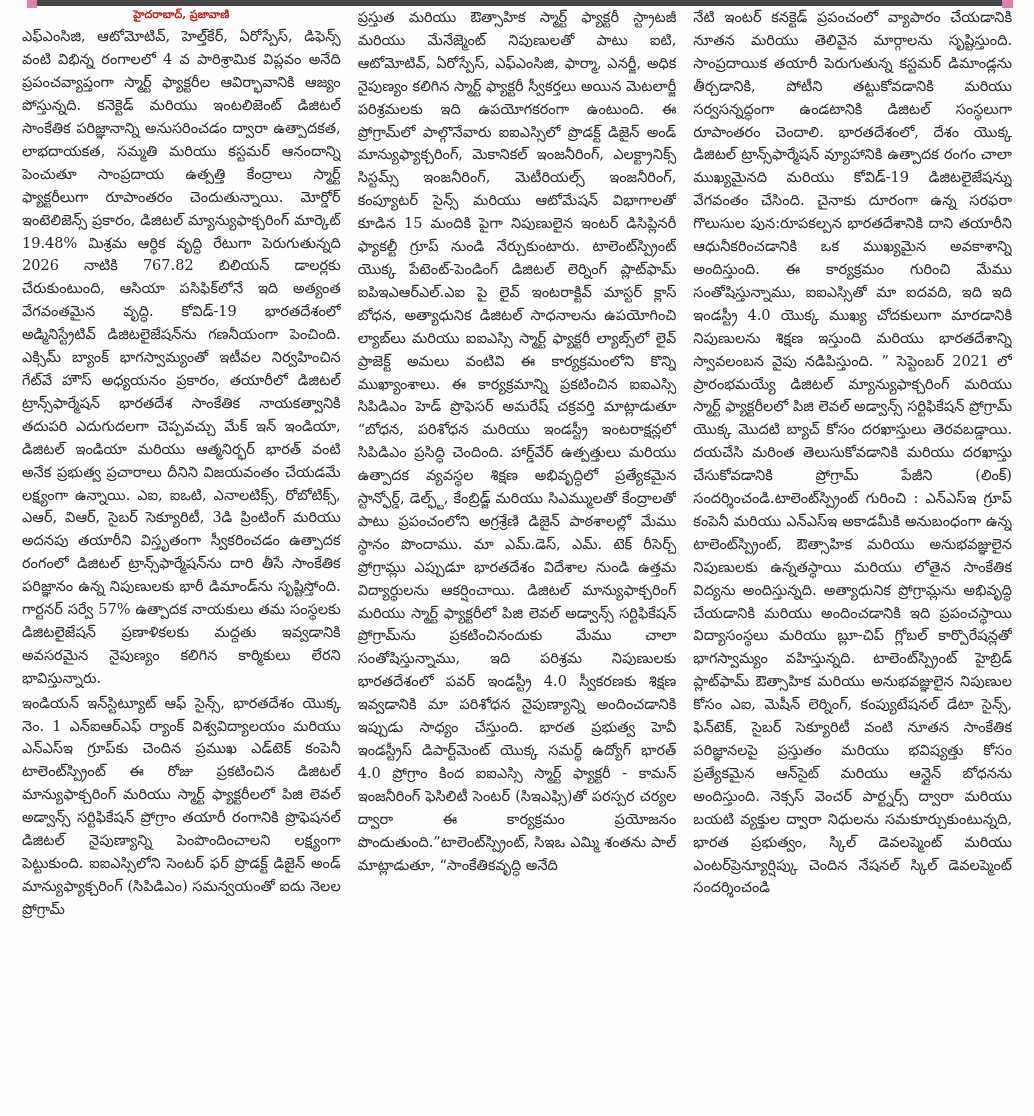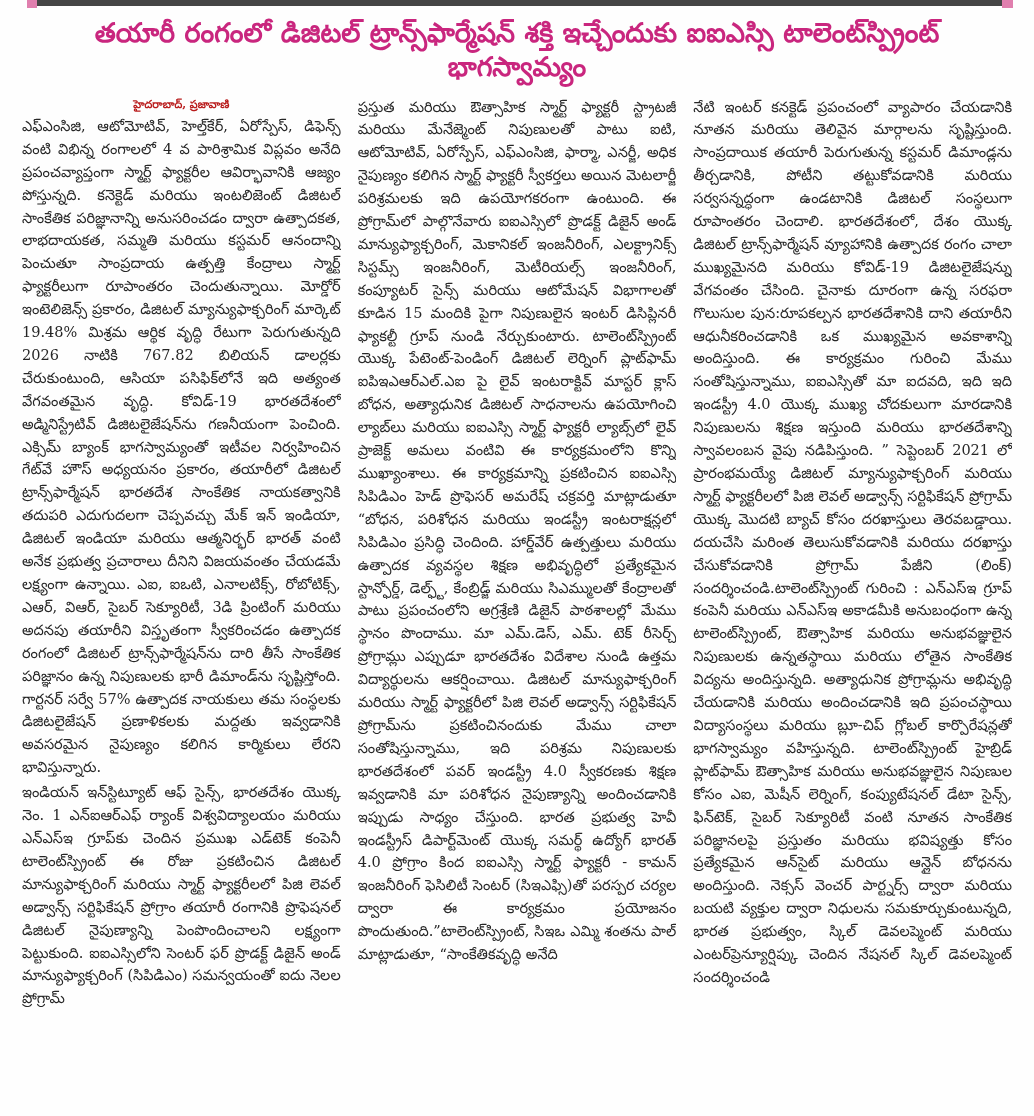--- a/index.html
+++ b/index.html
@@ -67,21 +67,20 @@
 </style>
 </head>
 <body>
 
 <div class="paper">
 
   <div class="artifact-bar"></div>
   <div class="crop-mark left"></div>
   <div class="crop-mark right"></div>
 
-  <h1 class="headline">తయారీ రంగంలో డిజిటల్ ట్రాన్స్‌ఫార్మేషన్ శక్తి ఇచ్చేందుకు ఐఐఎస్సి టాలెంట్‌స్ప్రింట్ భాగస్వామ్యం</h1>
 
   <div class="columns">
 
     <div class="col">
       <p class="dateline">హైదరాబాద్, ప్రజావాణి</p>
       <p>ఎఫ్ఎంసిజి, ఆటోమోటివ్, హెల్త్‌కేర్, ఏరోస్పేస్, డిఫెన్స్ వంటి విభిన్న రంగాలలో 4 వ పారిశ్రామిక విప్లవం అనేది ప్రపంచవ్యాప్తంగా స్మార్ట్ ఫ్యాక్టరీల ఆవిర్భావానికి ఆజ్యం పోస్తున్నది. కనెక్టెడ్ మరియు ఇంటలిజెంట్ డిజిటల్ సాంకేతిక పరిజ్ఞానాన్ని అనుసరించడం ద్వారా ఉత్పాదకత, లాభదాయకత, సమ్మతి మరియు కస్టమర్ ఆనందాన్ని పెంచుతూ సాంప్రదాయ ఉత్పత్తి కేంద్రాలు స్మార్ట్ ఫ్యాక్టరీలుగా రూపాంతరం చెందుతున్నాయి. మోర్డోర్ ఇంటెలిజెన్స్ ప్రకారం, డిజిటల్ మ్యాన్యుఫాక్చరింగ్ మార్కెట్ 19.48% మిశ్రమ ఆర్థిక వృద్ధి రేటుగా పెరుగుతున్నది 2026 నాటికి 767.82 బిలియన్ డాలర్లకు చేరుకుంటుంది, ఆసియా పసిఫిక్‌లోనే ఇది అత్యంత వేగవంతమైన వృద్ధి. కోవిడ్-19 భారతదేశంలో అడ్మినిస్ట్రేటివ్ డిజిటలైజేషన్‌ను గణనీయంగా పెంచింది. ఎక్సిమ్ బ్యాంక్ భాగస్వామ్యంతో ఇటీవల నిర్వహించిన గేట్‌వే హౌస్ అధ్యయనం ప్రకారం, తయారీలో డిజిటల్ ట్రాన్స్‌ఫార్మేషన్ భారతదేశ సాంకేతిక నాయకత్వానికి తదుపరి ఎదుగుదలగా చెప్పవచ్చు మేక్ ఇన్ ఇండియా, డిజిటల్ ఇండియా మరియు ఆత్మనిర్భర్ భారత్ వంటి అనేక ప్రభుత్వ ప్రచారాలు దీనిని విజయవంతం చేయడమే లక్ష్యంగా ఉన్నాయి. ఎఐ, ఐఒటి, ఎనాలటిక్స్, రోబోటిక్స్, ఎఆర్, విఆర్, సైబర్ సెక్యూరిటీ, 3డి ప్రింటింగ్ మరియు అదనపు తయారీని విస్తృతంగా స్వీకరించడం ఉత్పాదక రంగంలో డిజిటల్ ట్రాన్స్‌ఫార్మేషన్‌ను దారి తీసే సాంకేతిక పరిజ్ఞానం ఉన్న నిపుణులకు భారీ డిమాండ్‌ను సృష్టిస్తోంది. గార్టనర్ సర్వే 57% ఉత్పాదక నాయకులు తమ సంస్థలకు డిజిటలైజేషన్ ప్రణాళికలకు మద్దతు ఇవ్వడానికి అవసరమైన నైపుణ్యం కలిగిన కార్మికులు లేరని భావిస్తున్నారు.</p>
       <p>ఇండియన్ ఇన్‌స్టిట్యూట్ ఆఫ్ సైన్స్, భారతదేశం యొక్క నెం. 1 ఎన్ఐఆర్ఎఫ్ ర్యాంక్ విశ్వవిద్యాలయం మరియు ఎన్ఎస్ఇ గ్రూప్‌కు చెందిన ప్రముఖ ఎడ్‌టెక్ కంపెనీ టాలెంట్‌స్ప్రింట్ ఈ రోజు ప్రకటించిన డిజిటల్ మాన్యుఫాక్చరింగ్ మరియు స్మార్ట్ ఫ్యాక్టరీలలో పిజి లెవల్ అడ్వాన్స్ సర్టిఫికేషన్ ప్రోగ్రాం తయారీ రంగానికి ప్రొఫెషనల్ డిజిటల్ నైపుణ్యాన్ని పెంపొందించాలని లక్ష్యంగా పెట్టుకుంది. ఐఐఎస్సిలోని సెంటర్ ఫర్ ప్రొడక్ట్ డిజైన్ అండ్ మాన్యుఫ్యాక్చరింగ్ (సిపిడిఎం) సమన్వయంతో ఐదు నెలల ప్రోగ్రామ్</p>
     </div>
 
     <div class="col">

